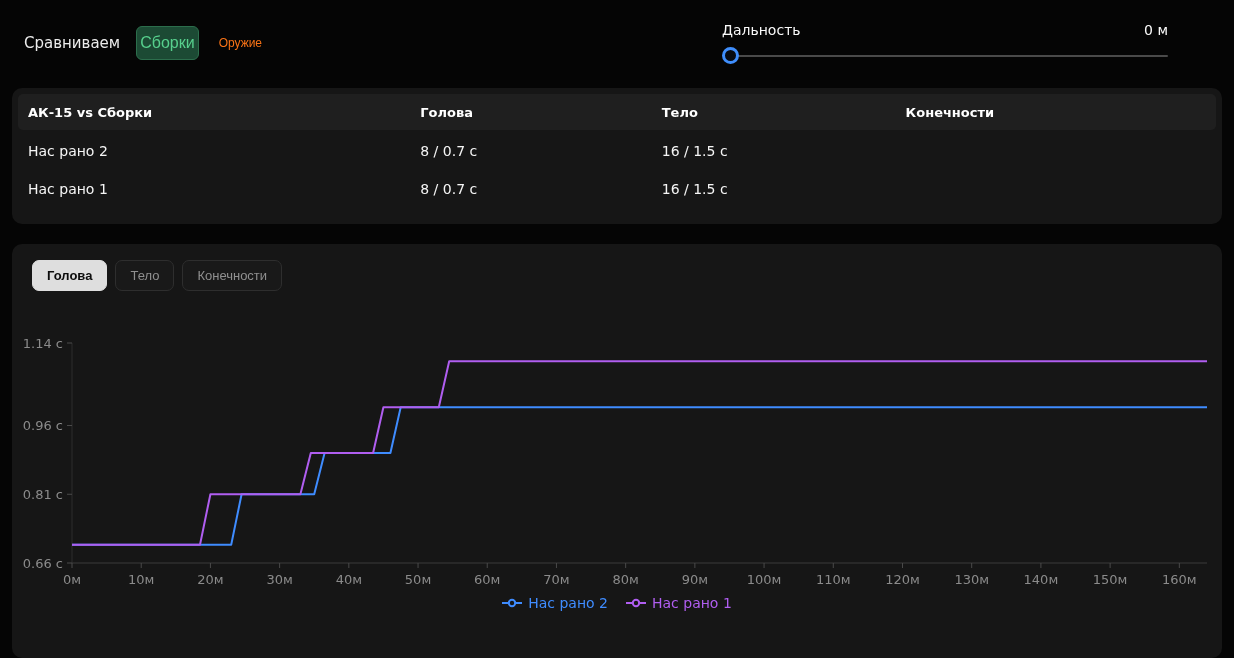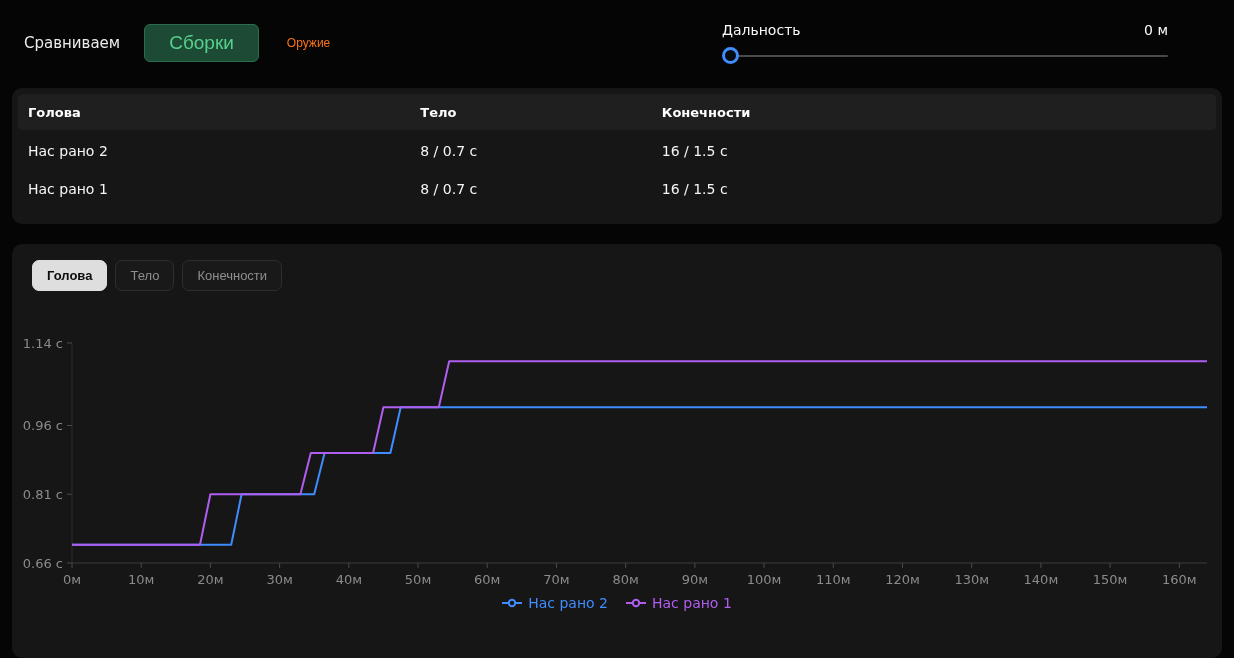--- a/index.html
+++ b/index.html
@@ -5,25 +5,25 @@
   *{box-sizing:border-box;margin:0;padding:0}
   html,body{width:1234px;height:658px;overflow:hidden}
   body{
     background:#050505;
     font-family:"DejaVu Sans","Liberation Sans",sans-serif;
     color:#f2f2f2;
     -webkit-font-smoothing:antialiased;
   }
   
   .topbar{display:flex;align-items:center;padding:14px 24px 16px;height:88px}
-  .compare{display:flex;align-items:center;gap:24px}
+  .compare{display:flex;align-items:center;gap:16px}
   .compare-label{font-size:15px;color:#ececec}
   .pill-green{
     background:#1c4a34;color:#57d08d;border:1px solid #2c6e4c;
-    border-radius:6px;padding:7px 24px;font-size:19px;cursor:pointer;
+    border-radius:6px;padding:7px 3px;font-size:16px;cursor:pointer;
   }
   .link-blue{color:#f97316;font-size:12px;cursor:pointer;background:none;border:none;padding:7px 4px}
   .range-block{width:446px;margin-left:auto;margin-right:42px}
   .range-head{display:flex;justify-content:space-between;font-size:14px;color:#fafafa;margin-bottom:9px}
   .range-slider{position:relative;height:18px}
   .range-track{position:absolute;left:6px;right:0;top:8px;height:2px;background:#4a4a4a;border-radius:2px;cursor:pointer}
   .range-fill{position:absolute;left:6px;top:8px;height:2px;background:#3f8efc;border-radius:2px}
   .range-thumb{
     position:absolute;left:0;top:0;width:17px;height:17px;border-radius:50%;
     border:3px solid #3f8efc;background:#070b12;cursor:grab;
@@ -67,20 +67,21 @@
     <div class="range-slider">
       <div class="range-track"></div>
       <div class="range-fill" style="width:0"></div>
       <div class="range-thumb"></div>
     </div>
   </div>
 </div>
 
 <div class="panel table-panel">
   <div class="thead">
+    <span>АК-15 vs Сборки</span>
     <span>Голова</span>
     <span>Тело</span>
     <span>Конечности</span>
   </div>
   <div class="trow">
     <span>Нас рано 2</span>
     <span>8 / 0.7 с</span>
     <span>16 / 1.5 с</span>
   </div>
   <div class="trow">

